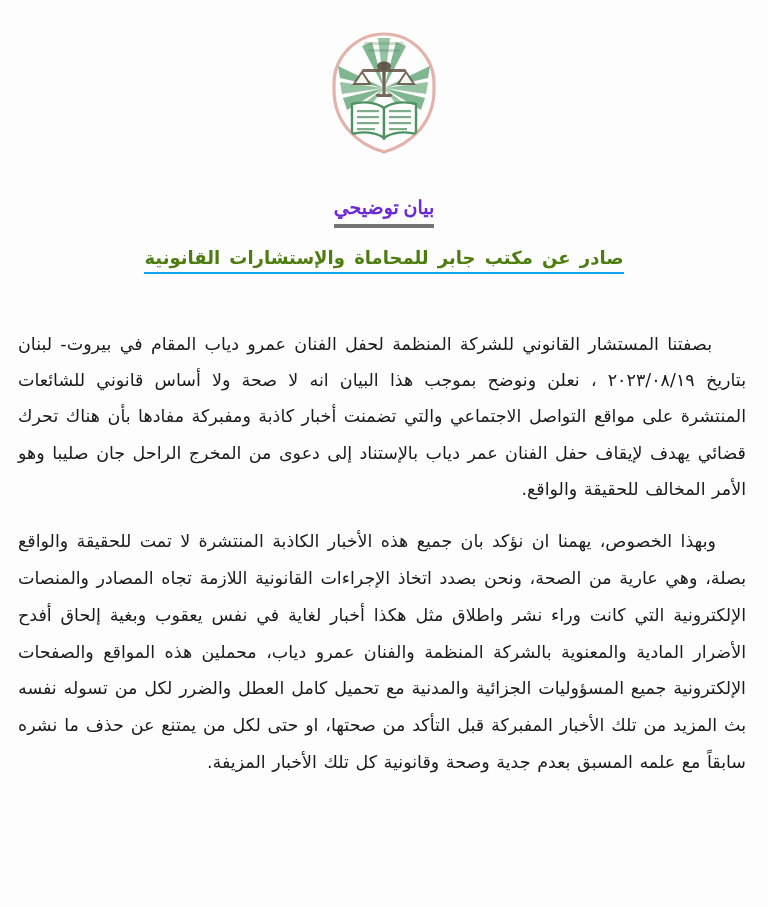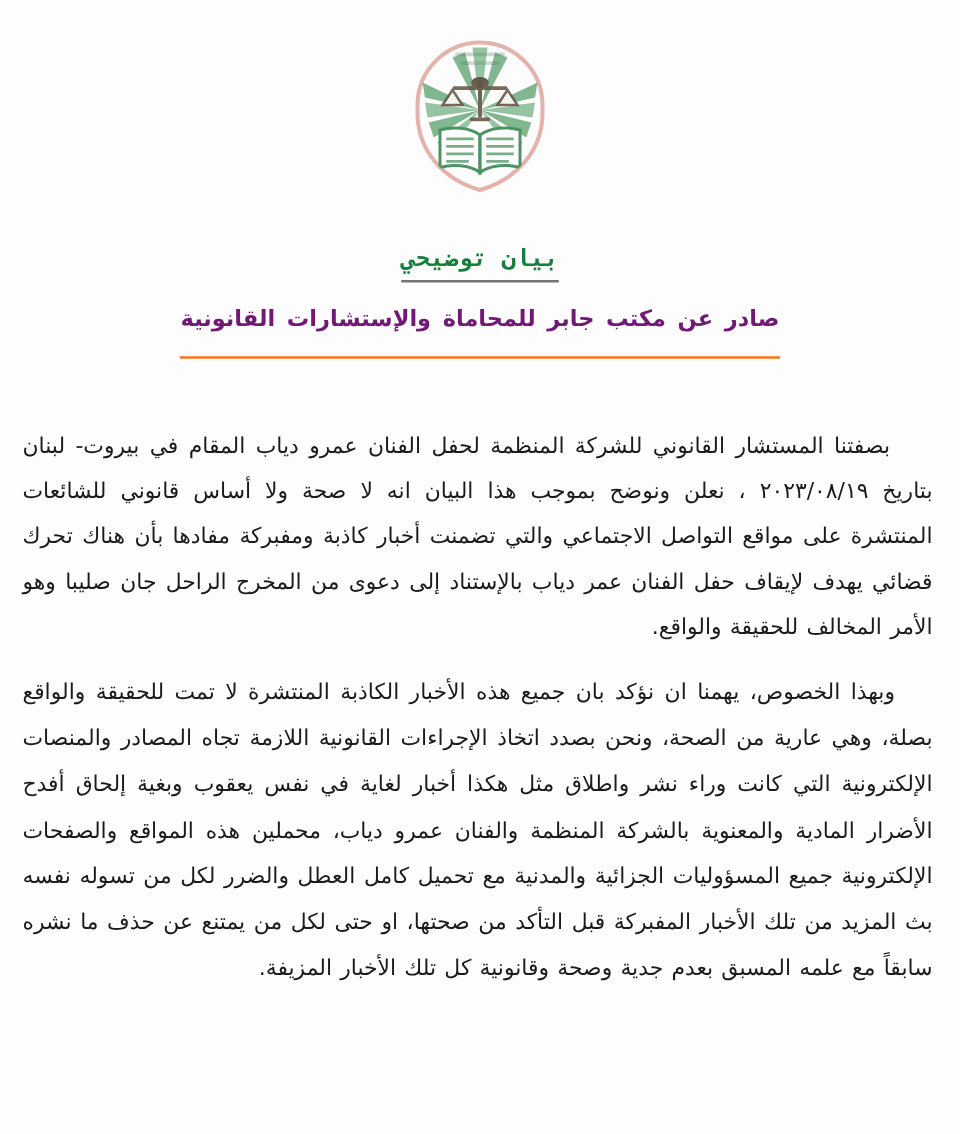--- a/index.html
+++ b/index.html
@@ -47,39 +47,39 @@
   }
 
   
   .titles {
     margin-top: 40px;
     text-align: center;
   }
   .doc-title {
     font-size: 19px;
     font-weight: bold;
-    color: #15803d;
+    color: #6d28d9;
     letter-spacing: 0.5px;
     display: inline-block;
-    border-bottom: 2px solid #737373;
+    border-bottom: 4px solid #737373;
     padding-bottom: 1px;
     line-height: 1.5;
-    font-family: Liberation Mono, monospace;
+    font-family: Liberation Serif, serif;
   }
   .doc-subtitle-row {
     margin-top: 16px;
     text-align: center;
   }
   .doc-subtitle {
     font-size: 18px;
     font-weight: bold;
-    color: #701a75;
+    color: #4d7c0f;
     display: inline-block;
-    border-bottom: 2px solid #f97316;
-    padding-bottom: 16px;
+    border-bottom: 2px solid #0ea5e9;
+    padding-bottom: 1px;
     line-height: 1.5;
     word-spacing: 3px;
   }
 
   
   .body-area {
     margin-top: 52px;
     padding: 0 22px 0 18px;
     box-sizing: border-box;
   }

